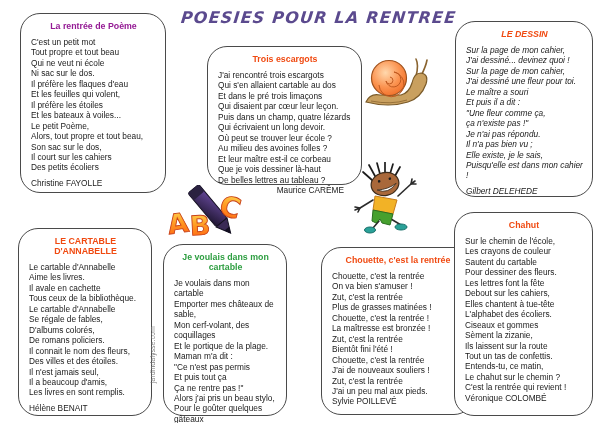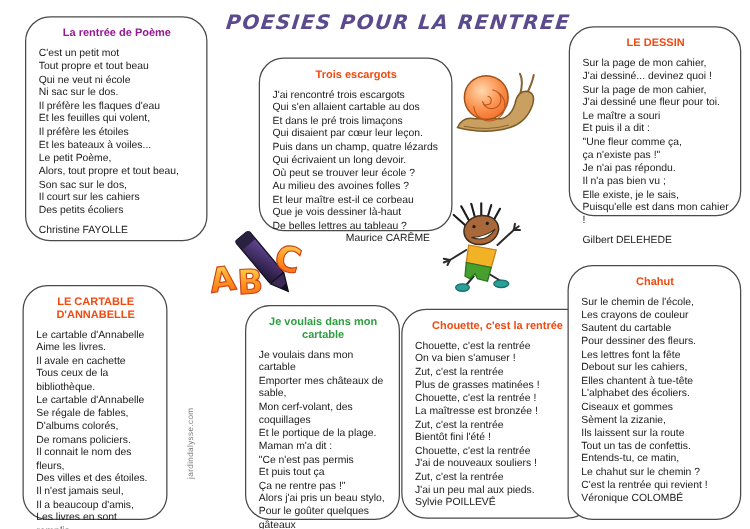--- a/index.html
+++ b/index.html
@@ -28,25 +28,25 @@
   }
   .poem-title {
     font-weight:bold; font-size:8.8px; text-align:center; margin-bottom:6px;
   }
   .poem-lines { font-size:8.3px; line-height:10.45px; }
   .poem-author { font-size:8.3px; text-align:left; }
   .poem-author.gap { margin-top:5px; }
   .poem-author.right { text-align:right; padding-right:8px; }
 
   #box-0 { left:20px;  top:13px;  width:146px; height:180px; }
-  #box-1 { left:18px;  top:228px; width:116px; height:188px; }
+  #box-1 { left:18px;  top:228px; width:134px; height:188px; }
   #box-2 { left:207px; top:46px;  width:155px; height:139px; }
-  #box-3 { left:163px; top:244px; width:124px; height:172px;margin-left:33px; }
+  #box-3 { left:163px; top:244px; width:124px; height:172px; }
   #box-4 { left:321px; top:247px; width:153px; height:168px; }
-  #box-5 { left:455px; top:21px;  width:138px; height:152px; }
+  #box-5 { left:455px; top:21px;  width:138px; height:176px;font-style:italic; }
   #box-6 { left:454px; top:212px; width:139px; height:204px; }
 
   .watermark {
     position:absolute; left:149px; top:326px;
     font-size:6.5px; color:#7a7a7a; letter-spacing:0.3px;
     writing-mode:vertical-rl; transform:rotate(180deg);
   }
   .illus { position:absolute; }
   #snail { left:361px; top:56px;  width:74px; height:56px; }
   #abc   { left:167px; top:185px; width:86px; height:64px; }

